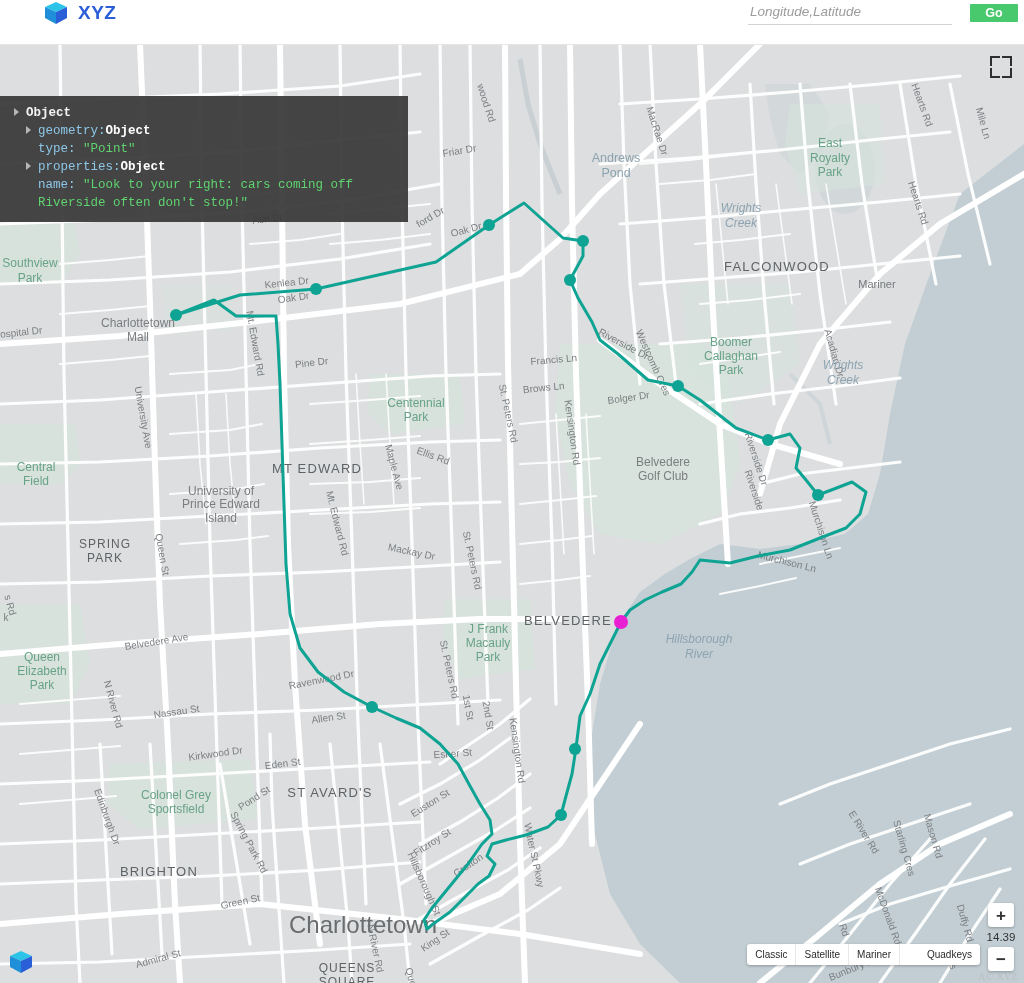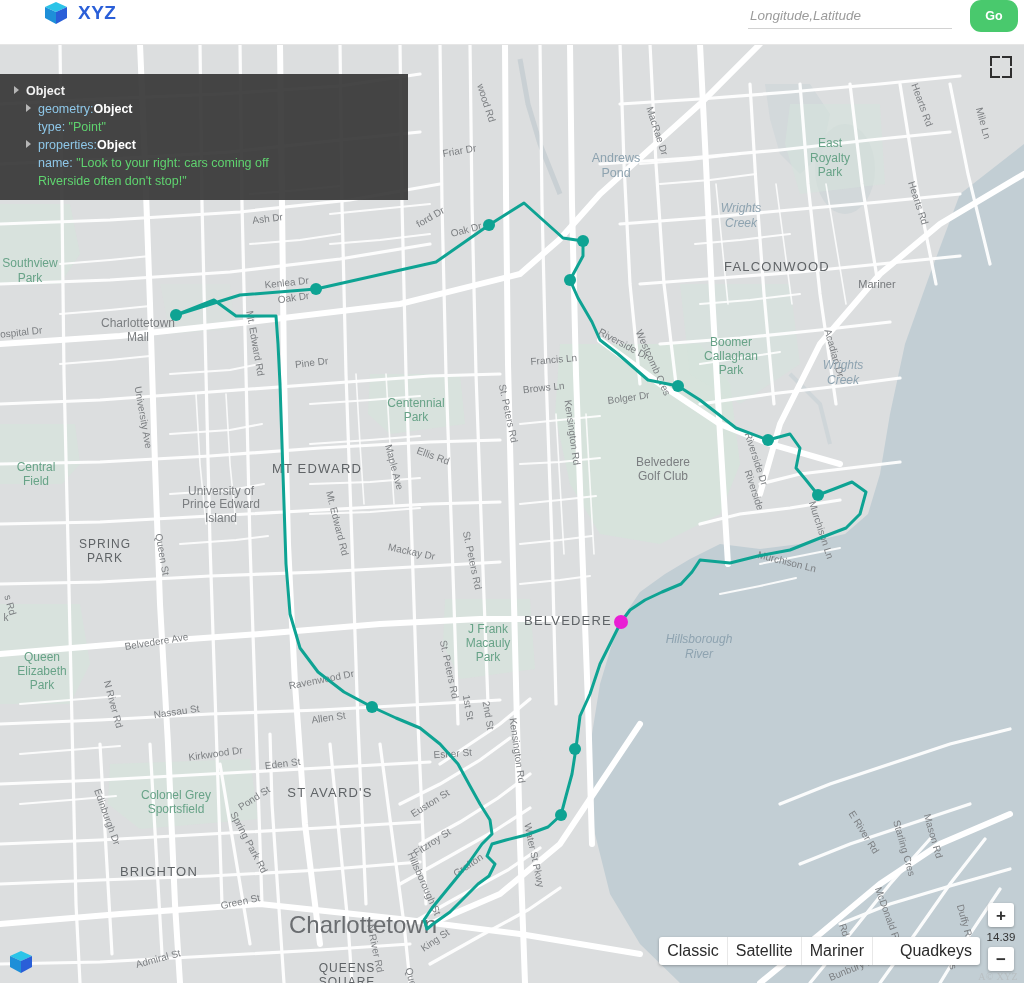--- a/index.html
+++ b/index.html
@@ -69,48 +69,48 @@
     text-align: left;
   }
   #coord-input::placeholder {
     color: #9b9b9b;
     font-style: italic;
   }
   #go-button {
     background: #49c96d;
     color: #ffffff;
     border: none;
-    border-radius: 11px;
+    border-radius: 1px;
     font-size: 12.5px;
     font-weight: bold;
     width: 48px;
-    height: 32px;
+    height: 18px;
     cursor: pointer;
     font-family: "Liberation Sans", sans-serif;
   }
 
   
   #map {
     position: absolute;
     top: 44px; left: 0;
     width: 1024px;
     height: 939px;
     background: #dcdedf;
     overflow: hidden;
   }
   #map-svg { position: absolute; top: 0; left: 0; }
 
   
   #inspector {
     position: absolute;
-    top: 30px; left: 0;
+    top: 52px; left: 0;
     width: 408px;
     background: rgba(56,56,56,0.93);
     color: #e8e8e8;
-    font-family: Liberation Sans, sans-serif;
+    font-family: Liberation Mono, monospace;
     font-size: 12.5px;
     line-height: 18px;
     padding: 8px 6px 10px 6px;
     box-sizing: border-box;
     z-index: 35;
   }
   .ins-row { white-space: pre; position: relative; }
   .ins-row.l0 { padding-left: 20px; }
   .ins-row.l1 { padding-left: 32px; }
   .tri {
@@ -173,21 +173,21 @@
     position: absolute;
     right: 44px; bottom: 18px;
     background: #ffffff;
     border-radius: 3px;
     box-shadow: 0 1px 3px rgba(0,0,0,0.28);
     display: flex;
     z-index: 30;
     overflow: hidden;
   }
   .style-opt {
-    font-size: 16px;
+    font-size: 10px;
     color: #2b2b2b;
     padding: 5px 8px;
     cursor: pointer;
     font-family: "Liberation Sans", sans-serif;
     border-right: 1px solid #e8e8e8;
     white-space: nowrap;
   }
   .style-opt:last-child { border-right: none; margin-left: 19px; }
 
   #corner-logo {

